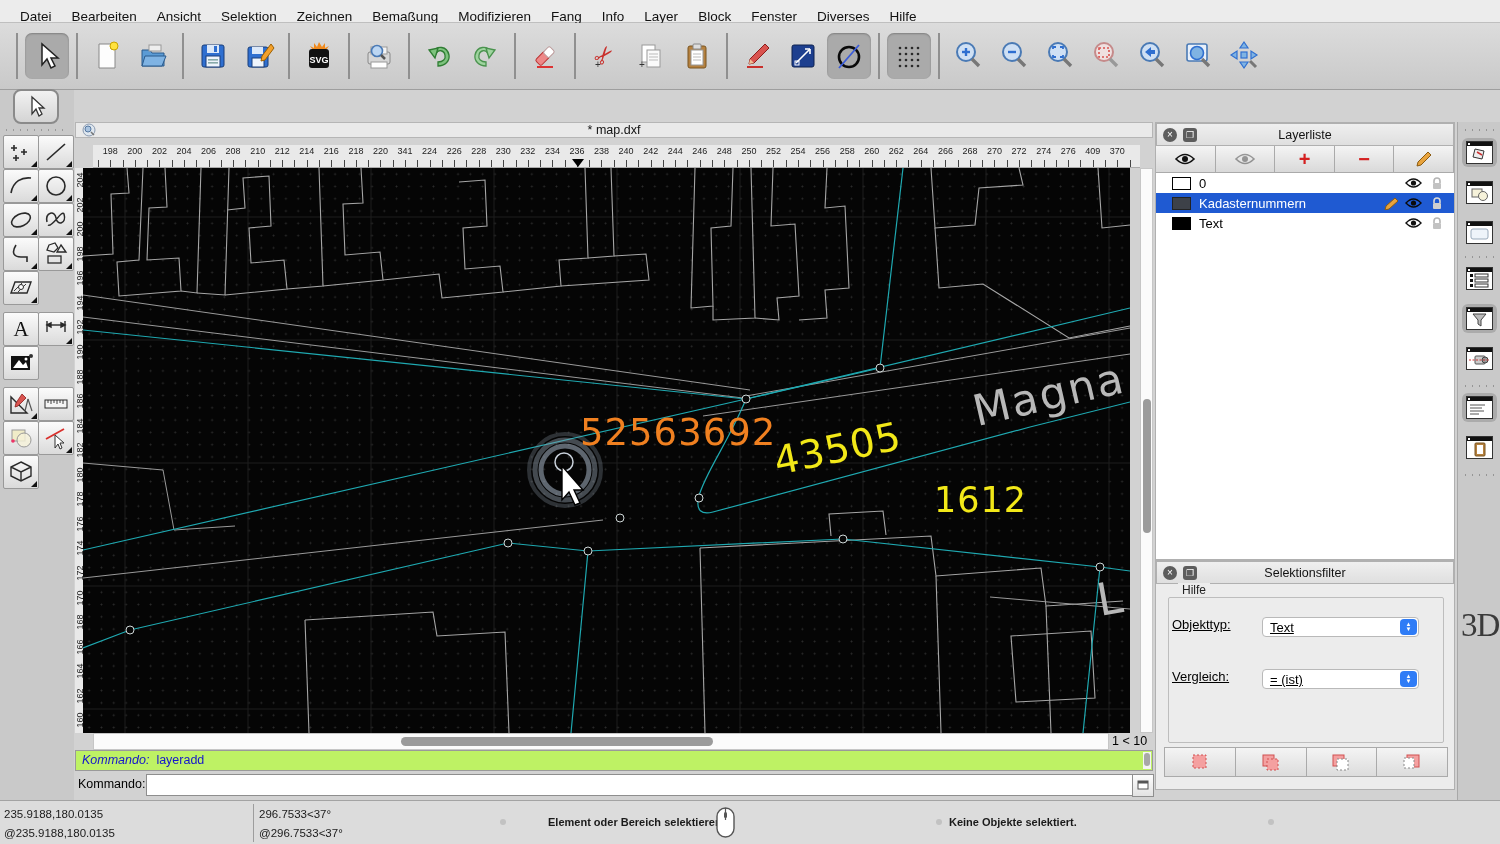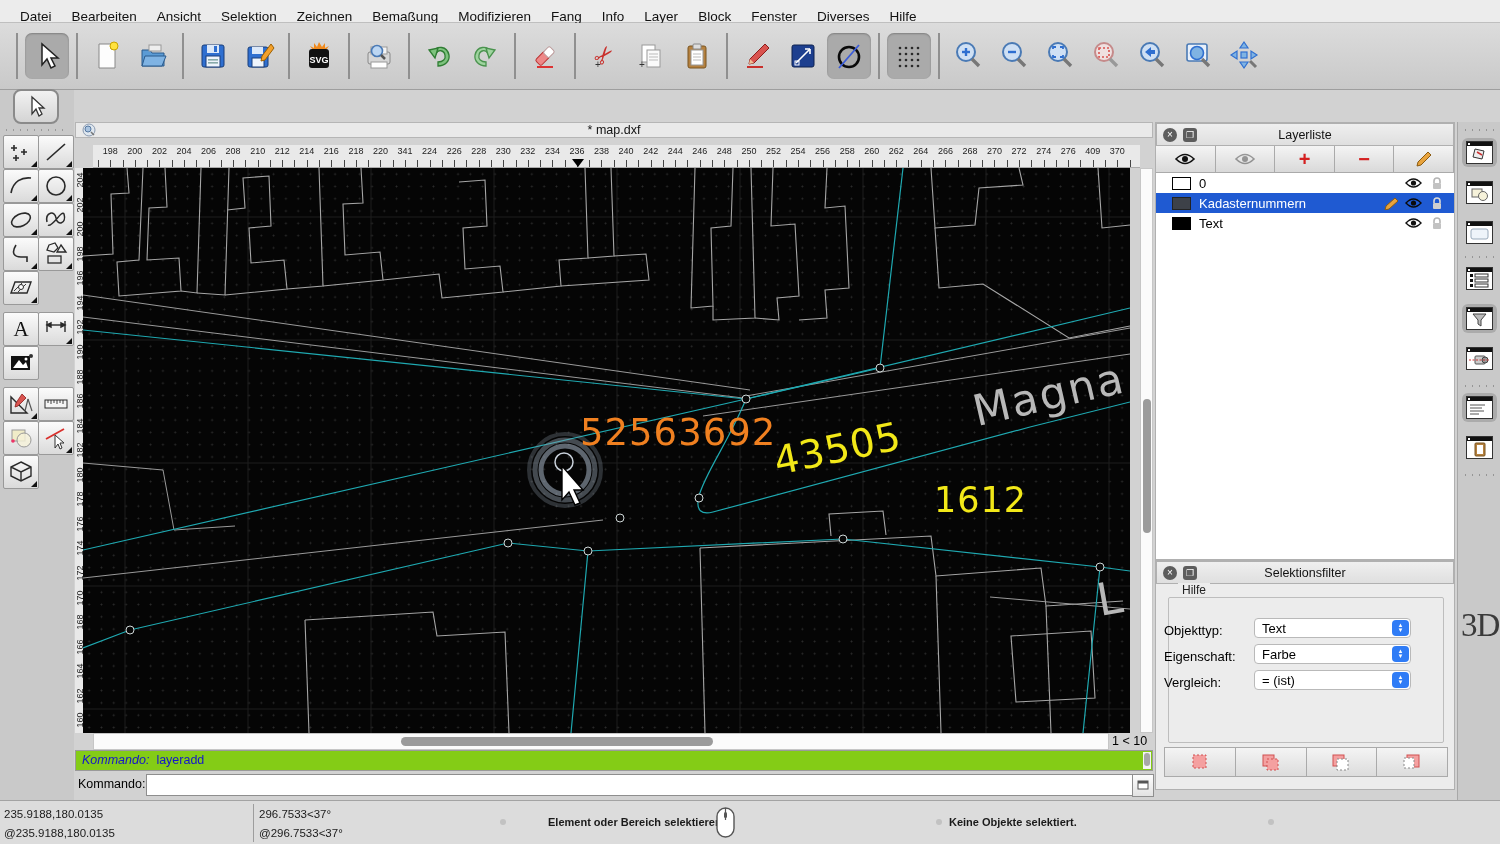--- a/index.html
+++ b/index.html
@@ -58,21 +58,21 @@
   #lbl-1612{left:851px;top:312px;font-size:35px;letter-spacing:1px;color:#f2e818;}
   #lbl-magna{left:888px;top:196px;font-size:43px;letter-spacing:2px;color:#b8b8b8;transform:rotate(-13deg);}
   #lbl-street2{left:1014px;top:404px;font-size:45px;color:#b8b8b8;transform:rotate(-10deg);}
   
   #vscroll{left:1140px;top:168px;width:13px;height:565px;background:#fbfbfb;border:1px solid #c6c6c6;box-sizing:border-box;}
   #vscroll .thumb{position:absolute;left:2px;top:230px;width:8px;height:134px;border-radius:5px;background:#9b9b9b;}
   #hscroll{left:93px;top:733px;width:1016px;height:17px;background:#fbfbfb;border:1px solid #c6c6c6;box-sizing:border-box;}
   #hscroll .thumb{position:absolute;left:307px;top:3px;width:312px;height:9px;border-radius:5px;background:#9b9b9b;}
   #zoom-indicator{left:1112px;top:734px;width:44px;font-size:12.5px;color:#000;}
   
-  #cmd-history{left:75px;top:750px;width:1078px;height:21px;background:#84cc16;border:1px solid #9a9a9a;
+  #cmd-history{left:75px;top:750px;width:1078px;height:21px;background:#bef264;border:1px solid #9a9a9a;
      box-sizing:border-box;font-size:12.5px;line-height:19px;padding-left:6px;color:#1414cd;}
   #cmd-history .lbl{font-style:italic;}
   #cmd-history .sb{position:absolute;right:1px;top:1px;width:8px;height:17px;background:#f4f4f4;}
   #cmd-history .sb .thumb{position:absolute;left:1px;top:1px;width:6px;height:13px;border-radius:3px;background:#a8a8a8;}
   #cmd-input-row{left:75px;top:773px;width:1078px;height:25px;}
   #cmd-input-row .lbl{position:absolute;left:3px;top:4px;font-size:12.5px;color:#000;}
   #cmd-input{position:absolute;left:71px;top:1px;width:980px;height:20px;border:1px solid #8e8e8e;
      background:#fff;font-size:12px;font-family:"Liberation Sans",sans-serif;padding:0 4px;}
   #cmd-btn{position:absolute;left:1057px;top:1px;width:20px;height:21px;background:linear-gradient(#fdfdfd,#e2e2e2);
      border:1px solid #8e8e8e;display:flex;align-items:center;justify-content:center;}
@@ -92,21 +92,21 @@
   #layer-toolbar{display:flex;height:26px;border-bottom:1px solid #aaa;}
   #layer-toolbar .cell{flex:1;background:linear-gradient(#f4f4f4,#d9d9d9);border-right:1px solid #aaa;
      display:flex;align-items:center;justify-content:center;font-weight:bold;}
   .layer-row{height:20px;display:flex;align-items:center;font-size:13px;color:#000;position:relative;}
   .layer-row.sel{background:#1f5ad2;color:#fff;}
   .layer-row .swatch{width:17px;height:11px;border:1px solid #000;margin:0 8px 0 16px;flex:none;}
   .layer-row .ric{position:absolute;display:flex;align-items:center;justify-content:center;width:18px;height:18px;}
   #filter-panel{left:1155px;top:560px;width:300px;height:230px;background:#ececec;border:1px solid #b0b0b0;box-sizing:border-box;}
   #filter-group{position:absolute;left:12px;top:36px;width:274px;height:144px;border:1px solid #bdbdbd;border-radius:2px;}
   #filter-group-label{position:absolute;left:22px;top:22px;font-size:12px;color:#222;background:#ececec;padding:0 4px;}
-  .f-row{position:absolute;left:8px;width:250px;height:21px;display:flex;align-items:flex-end;}
+  .f-row{position:absolute;left:16px;width:250px;height:21px;display:flex;align-items:flex-start;text-decoration:underline;}
   .f-row .flabel{width:90px;font-size:13px;color:#000;}
   .f-pill{position:relative;width:157px;height:20px;background:#fff;border:1px solid #b9b9b9;border-radius:4px;
      display:flex;align-items:center;font-size:13px;color:#000;padding-left:7px;box-sizing:border-box;}
   .f-pill .stepper{position:absolute;right:1px;top:1px;width:17px;height:16px;border-radius:4px;background:#2f7cf6;
      display:flex;flex-direction:column;align-items:center;justify-content:center;color:#fff;font-size:6px;line-height:5px;}
   .f-swatch{width:20px;height:13px;background:#f4e716;border:1px solid #555;margin-right:6px;}
   #filter-btns{position:absolute;left:8px;top:186px;width:282px;height:28px;display:flex;border:1px solid #aaa;}
   #filter-btns .fb{flex:1;background:linear-gradient(#f4f4f4,#dcdcdc);border-right:1px solid #aaa;
      display:flex;align-items:center;justify-content:center;}
   #filter-btns .fb:last-child{border-right:none;}
@@ -841,30 +841,20 @@
   <div class="f-row" style="top:56px">
     <span class="flabel">Objekttyp:</span>
     <div class="f-pill">
       <span>Text</span>
       <span class="stepper">
           <span>▲</span>
           <span>▼</span>
         </span>
     </div>
   </div>
-  <div class="f-row" style="top:82px">
-    <span class="flabel">Eigenschaft:</span>
-    <div class="f-pill">
-      <span>Farbe</span>
-      <span class="stepper">
-          <span>▲</span>
-          <span>▼</span>
-        </span>
-    </div>
-  </div>
   <div class="f-row" style="top:108px">
     <span class="flabel">Vergleich:</span>
     <div class="f-pill">
       <span>= (ist)</span>
       <span class="stepper">
           <span>▲</span>
           <span>▼</span>
         </span>
     </div>
   </div>

